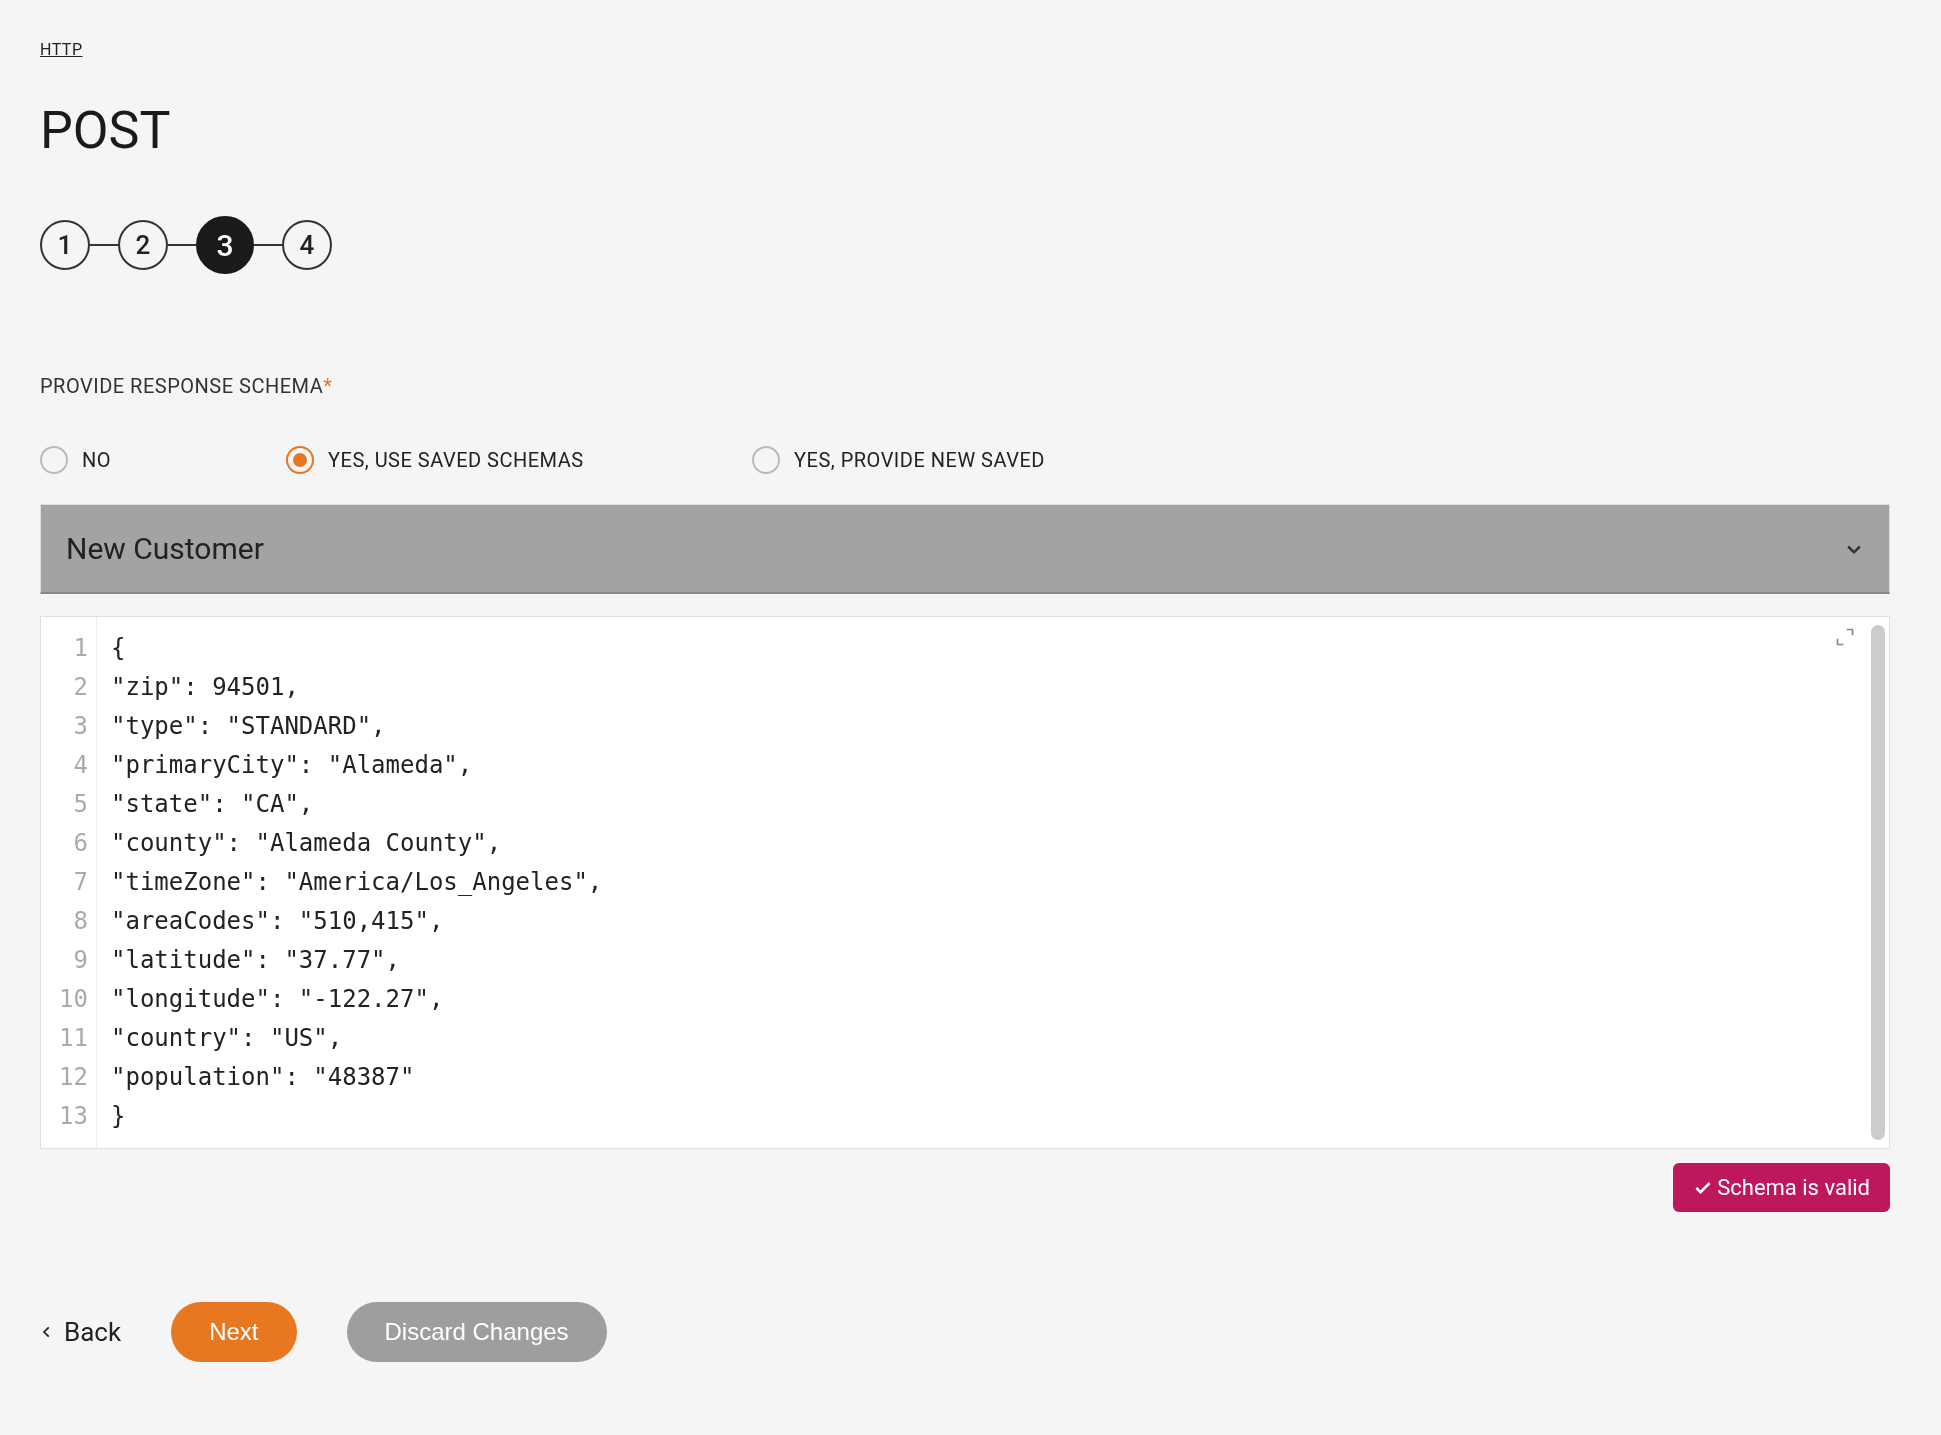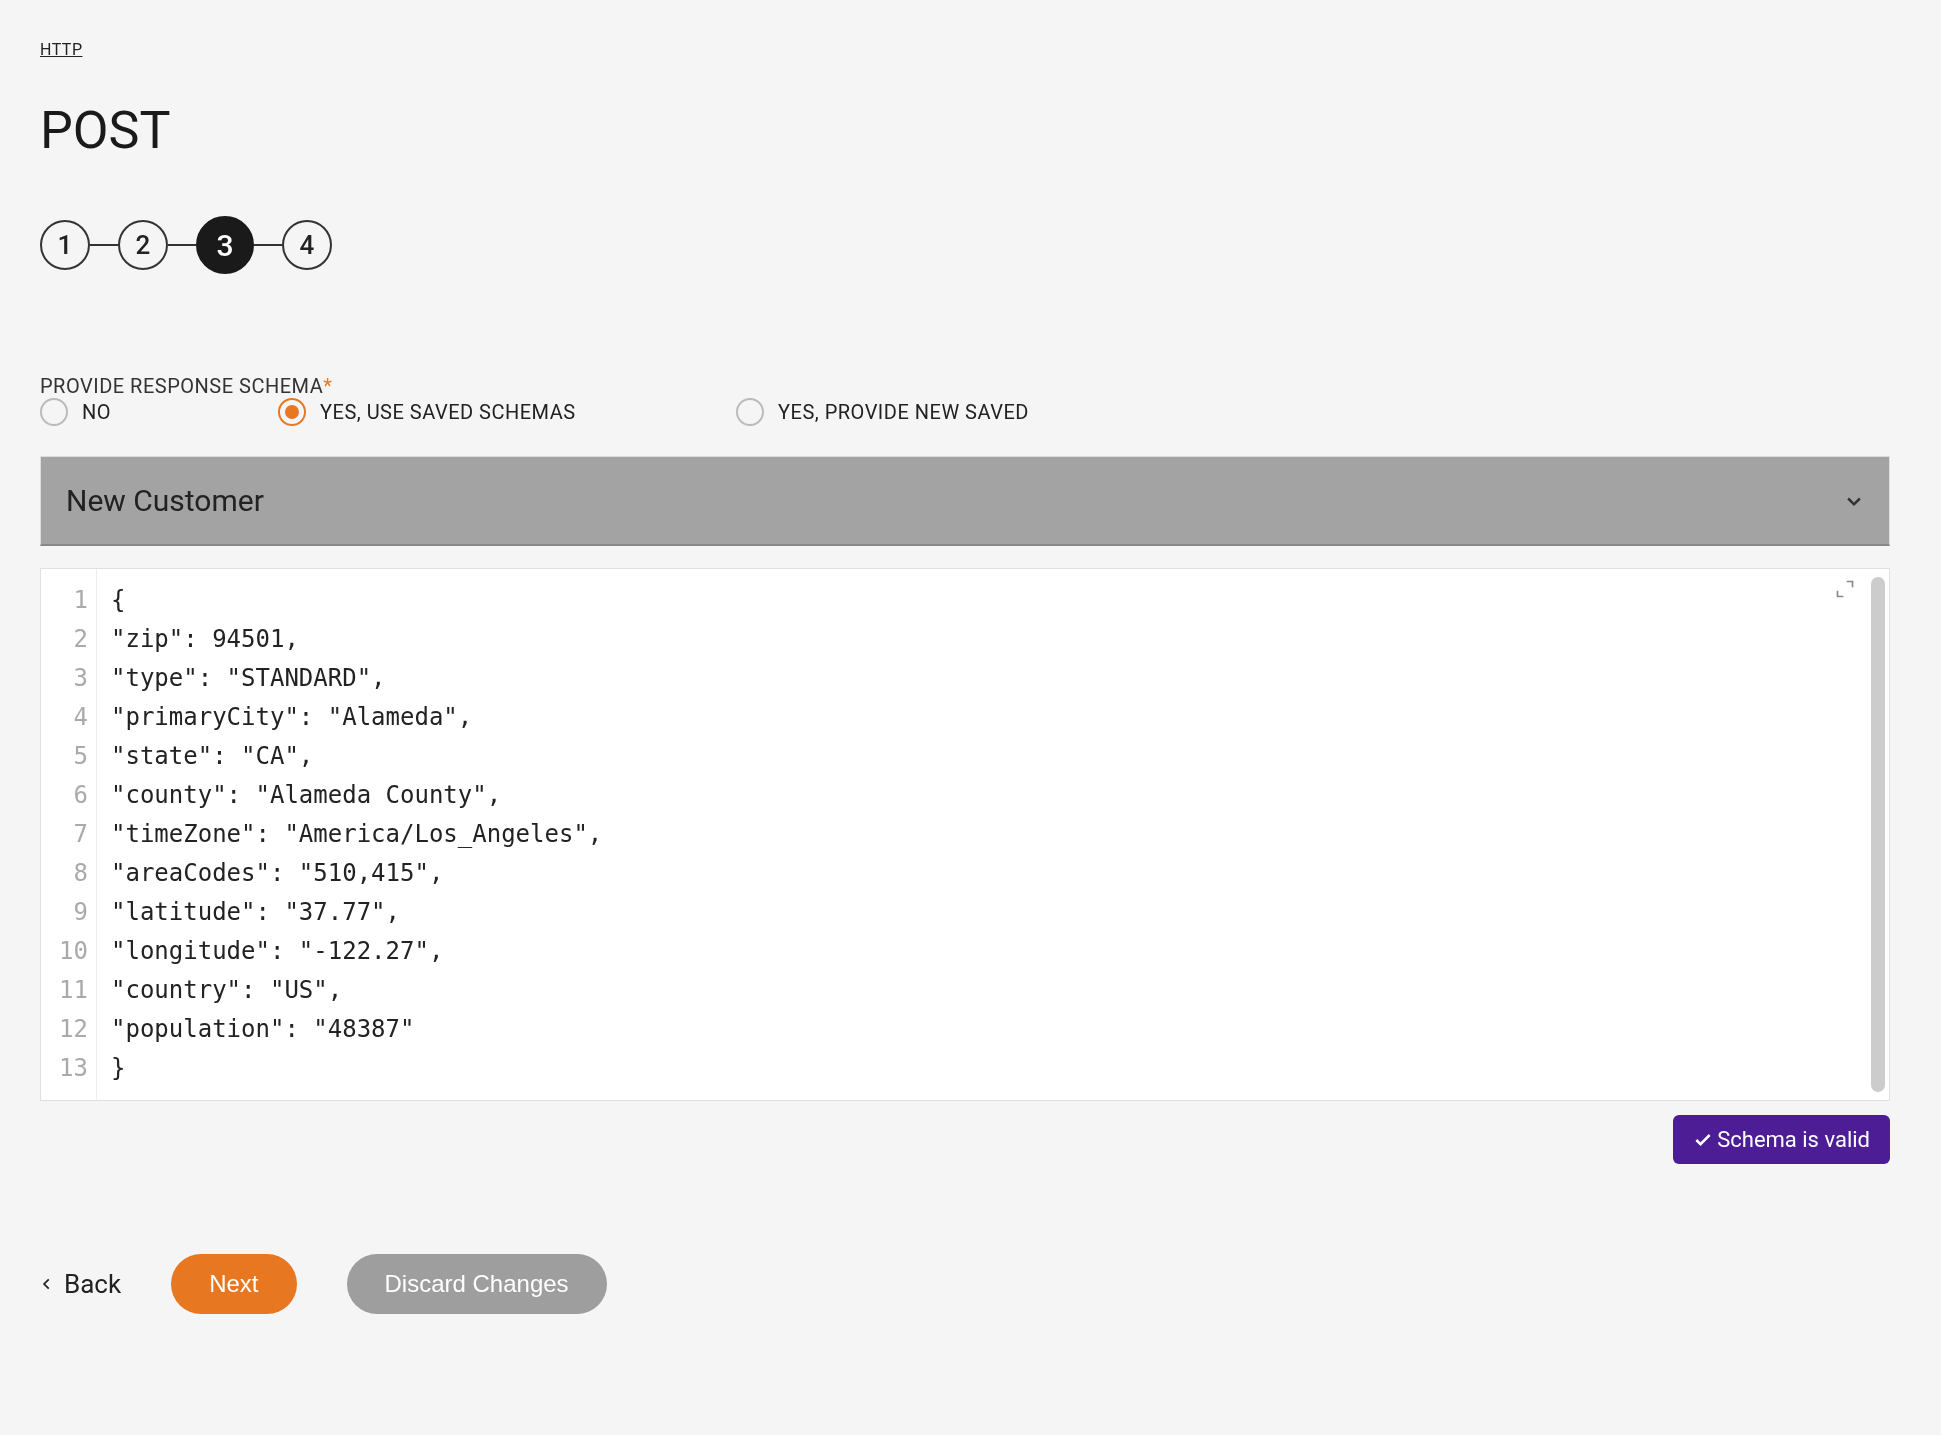--- a/index.html
+++ b/index.html
@@ -66,21 +66,22 @@
     letter-spacing: 0.5px;
     color: #333;
     font-weight: 400;
   }
   .required-star {
     color: #e87722;
     font-size: 20px;
   }
   .radio-row {
     display: flex;
-    gap: 8px;
+    gap: 16px;
+    margin-top: 48px;
     align-items: center;
   }
   .radio-option {
     display: flex;
     align-items: center;
     gap: 14px;
     cursor: pointer;
   }
   .radio-option.opt1 { width: 230px; }
   .radio-option.opt2 { width: 450px; }
@@ -179,21 +180,21 @@
     border-radius: 7px;
   }
 
   .valid-badge-row {
     width: 1850px;
     display: flex;
     justify-content: flex-end;
     margin-top: 14px;
   }
   .valid-badge {
-    background: #4c1d95;
+    background: #be185d;
     color: #fff;
     font-size: 22px;
     padding: 12px 20px;
     border-radius: 6px;
     display: flex;
     align-items: center;
     gap: 4px;
     justify-content: center;
   }
 

